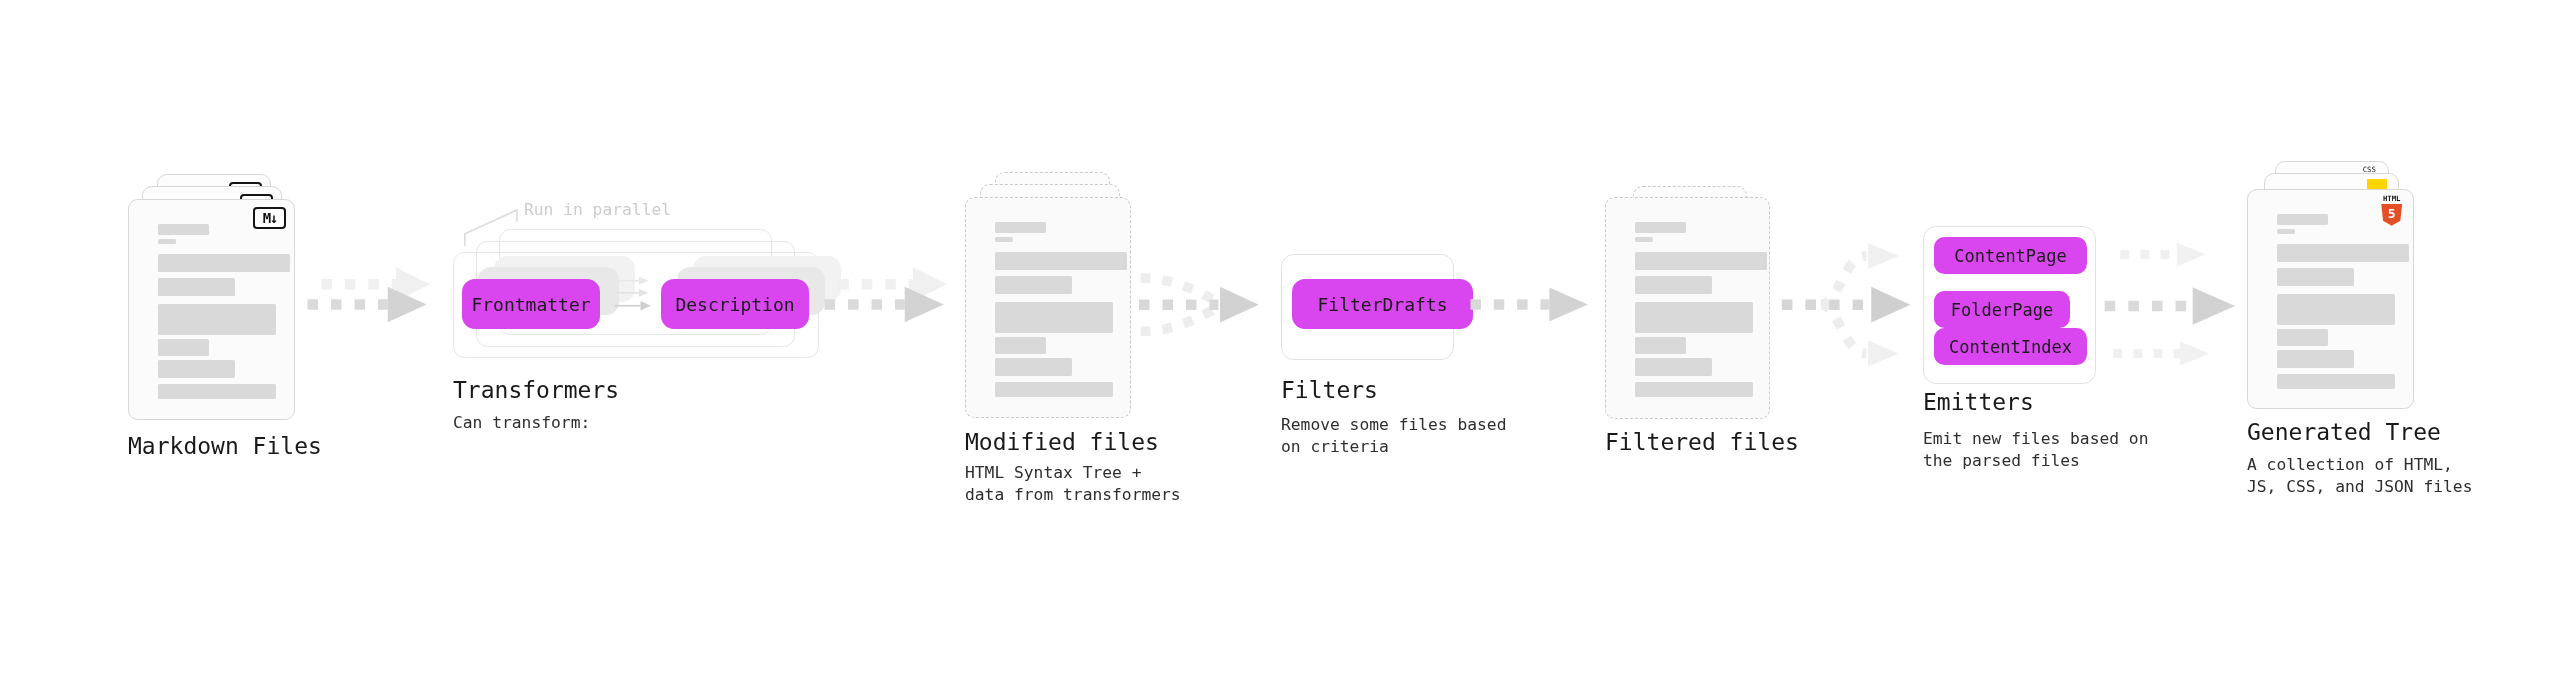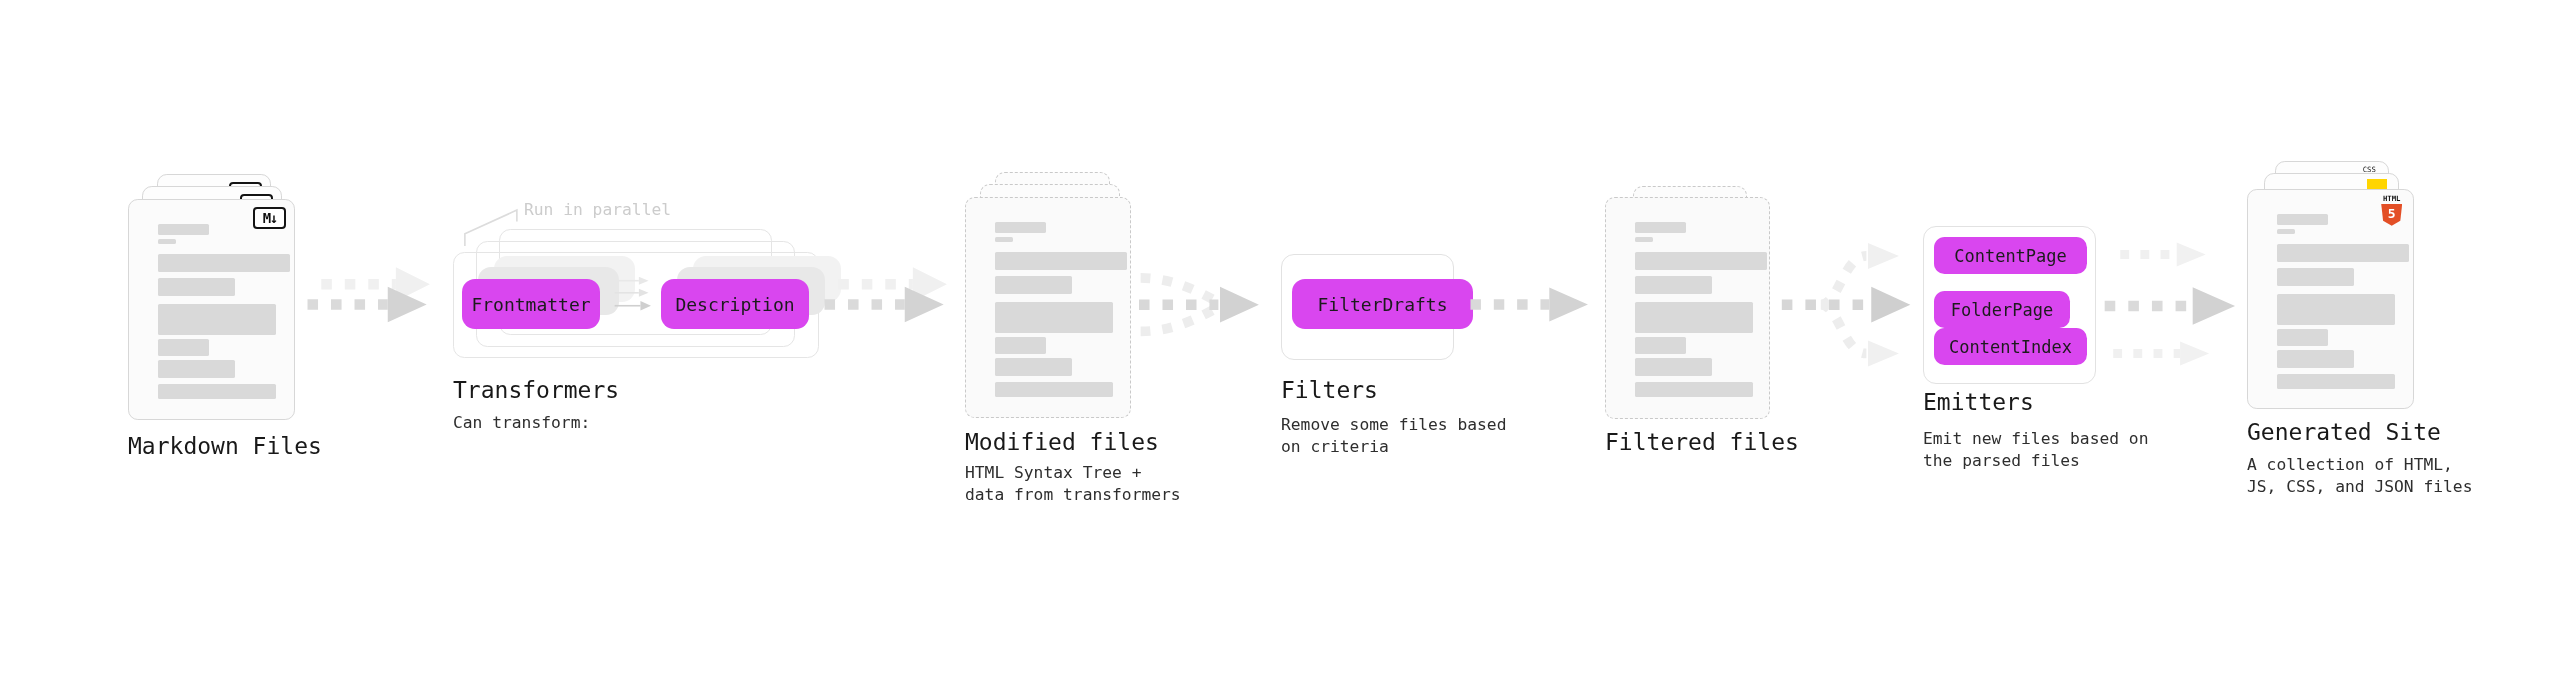--- a/index.html
+++ b/index.html
@@ -229,20 +229,20 @@
         <div class="bar" style="width: 51px; height: 10.6px; margin-top: 0px;"></div>
         <div class="bar" style="width: 18px; height: 4.9px; margin-top: 4.1px;"></div>
         <div class="bar" style="width: 132px; height: 18px; margin-top: 9.8px;"></div>
         <div class="bar" style="width: 77px; height: 18px; margin-top: 6.5px;"></div>
         <div class="bar" style="width: 118px; height: 31px; margin-top: 8.1px;"></div>
         <div class="bar" style="width: 51px; height: 16.3px; margin-top: 4.1px;"></div>
         <div class="bar" style="width: 77px; height: 18px; margin-top: 4.1px;"></div>
         <div class="bar" style="width: 118px; height: 14.6px; margin-top: 6.5px;"></div>
       </div>
   </div>
-  <div class="stage-label" style="left:2247px;top:419px;">Generated Site</div>
+  <div class="stage-label" style="left:2247px;top:419px;">Generated Tree</div>
   <div class="sub" style="left:2247px;top:454px;">
     <div>A collection of HTML,</div>
     <div>JS, CSS, and JSON files</div>
   </div>
 
 </div>
 
 
 </body></html>

